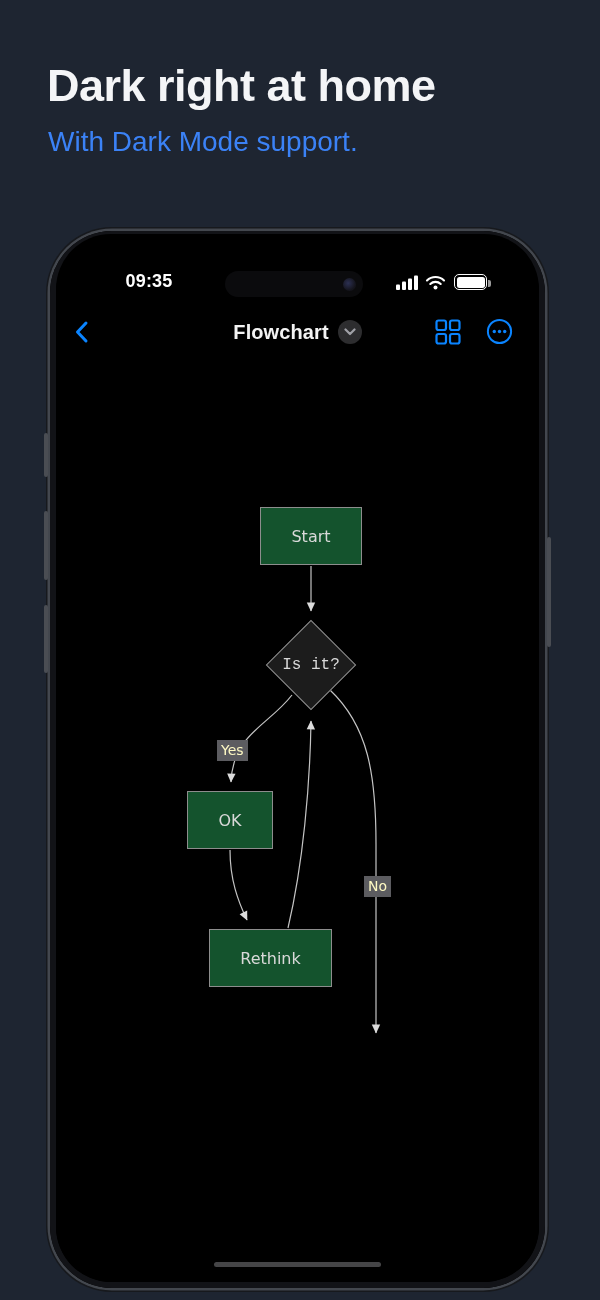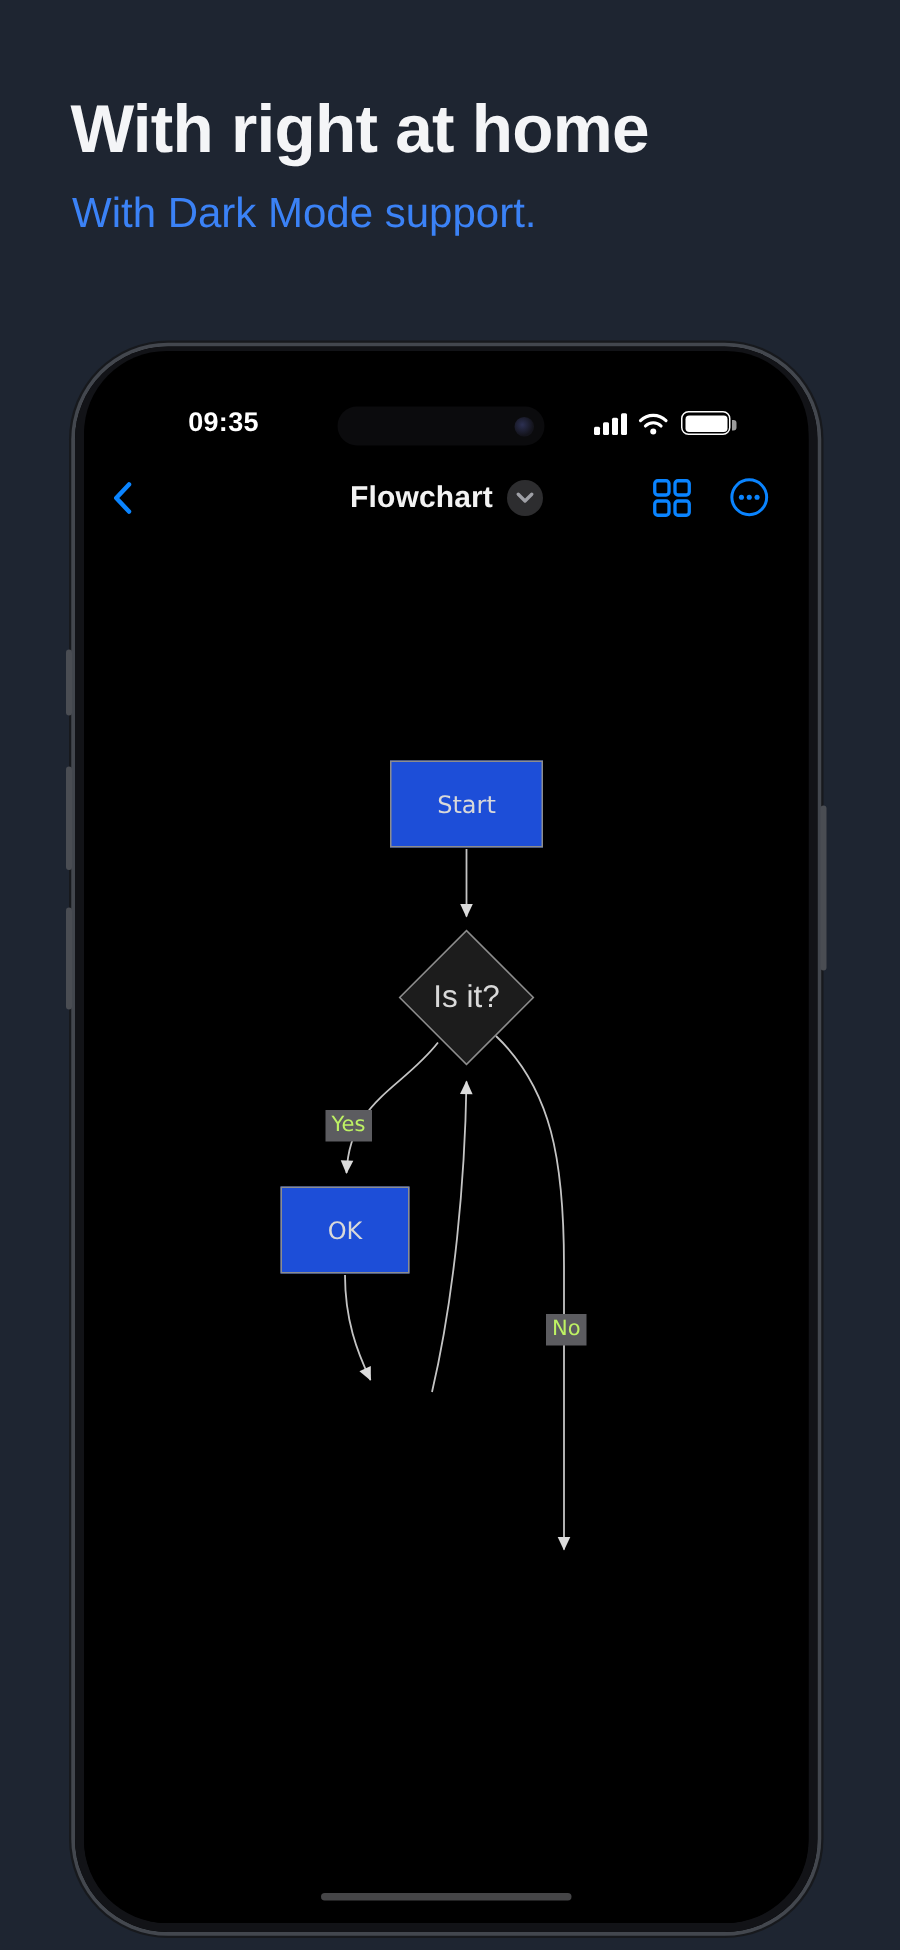--- a/index.html
+++ b/index.html
@@ -78,60 +78,60 @@
     width:24px; height:24px; border-radius:50%; background:#2d2d2f;
     display:flex; align-items:center; justify-content:center;
   }
   .gridbtn { position:absolute; left:379px; top:5px; width:26px; height:26px; }
   .morebtn { position:absolute; left:430px; top:4px; width:27px; height:27px; }
 
   
   .diagram { position:absolute; left:0; top:0; width:483px; height:1048px; }
   .edges { position:absolute; left:0; top:0; }
   .node {
-    position:absolute; background:#1d4ed8; border:1.5px solid #8d8d8d;
+    position:absolute; background:#14532d; border:1.5px solid #8d8d8d;
     color:#d9d9d9; font-size:16px;
     font-family:"DejaVu Sans", sans-serif;
     display:flex; align-items:center; justify-content:center;
   }
   .n-start   { left:204px; top:273px; width:102px; height:58px; }
   .n-ok      { left:131px; top:557px; width:86px;  height:58px; }
   .n-rethink { left:153px; top:695px; width:123px; height:58px; }
   .n-end     { left:273px; top:807px; width:94px;  height:59px; }
   .n-decision { position:absolute; left:209px; top:385px; width:92px; height:92px;
                 background:transparent; border:none; }
   .diamond-shape {
     position:absolute; left:14px; top:14px; width:64px; height:64px;
     background:#1c1c1c; border:1.5px solid #8d8d8d;
     transform:rotate(45deg);
   }
   .diamond-label {
     position:absolute; left:0; top:0; width:100%; height:100%;
     display:flex; align-items:center; justify-content:center;
-    color:#d9d9d9; font-size:21px; font-family:Liberation Sans, sans-serif;
+    color:#d9d9d9; font-size:16px; font-family:Liberation Mono, monospace;
   }
   .edgelabel {
-    position:absolute; background:#5c5c60; color:#bef264;
+    position:absolute; background:#5c5c60; color:#fef9c3;
     font-size:14px; font-family:"DejaVu Sans", sans-serif;
     padding:2px 4px; line-height:1.2; text-align:center;
   }
   .lbl-yes { left:161px; top:506px; }
   .lbl-no  { left:308px; top:642px;text-align:right; }
 
   .home-indicator {
     position:absolute; left:158px; top:1028px; width:167px; height:5px;
     border-radius:2.5px; background:#454547;
   }
 </style>
 </head>
 <body>
 
 <div class="canvas">
 
-  <div class="headline">With right at home</div>
+  <div class="headline">Dark right at home</div>
   <div class="subheadline">With Dark Mode support.</div>
 
   <div class="phone">
     <div class="side-btn btn-mute"></div>
     <div class="side-btn btn-volup"></div>
     <div class="side-btn btn-voldn"></div>
     <div class="side-btn btn-power"></div>
 
     <div class="screen">
 
@@ -208,20 +208,21 @@
 
         <div class="node n-start">Start</div>
 
         <div class="node n-decision">
           <div class="diamond-shape"></div>
           <div class="diamond-label">Is it?</div>
         </div>
 
         <div class="node n-ok">OK</div>
 
+        <div class="node n-rethink">Rethink</div>
 
 
         <div class="edgelabel lbl-yes">Yes</div>
 
         <div class="edgelabel lbl-no">No</div>
       </div>
 
       <div class="home-indicator"></div>
 
     </div>

